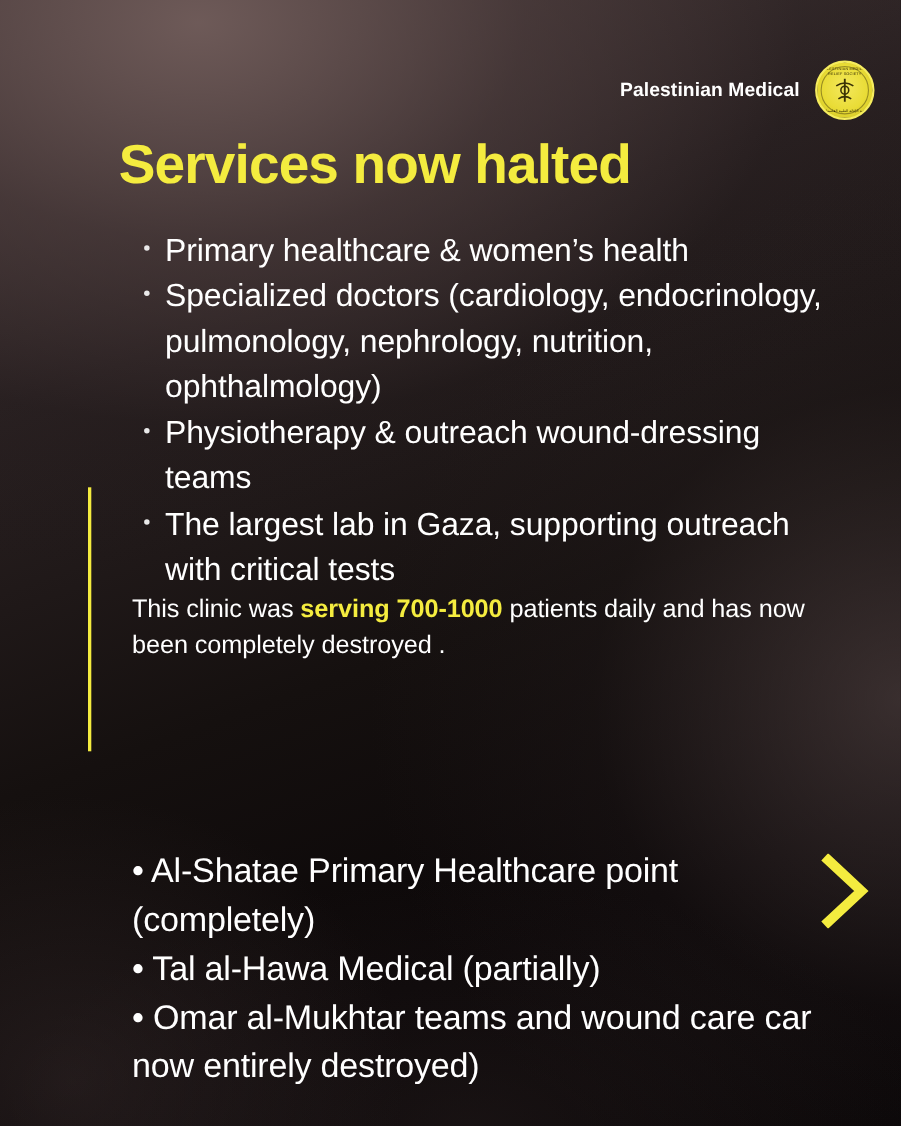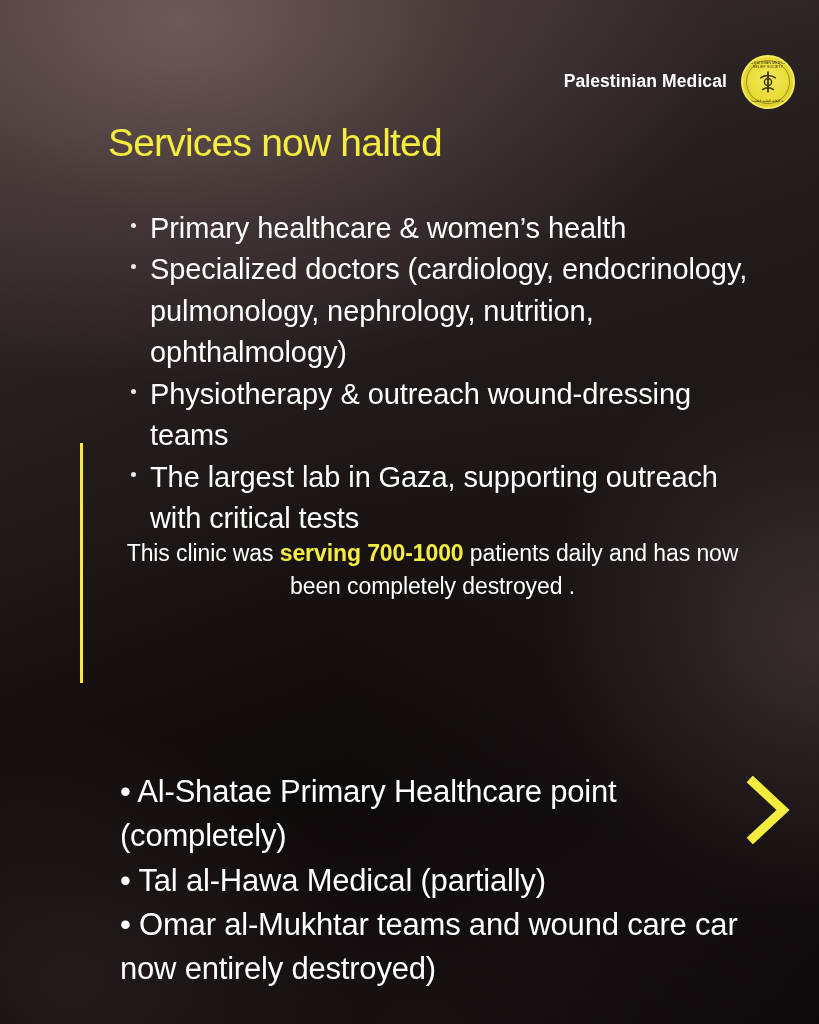--- a/index.html
+++ b/index.html
@@ -92,22 +92,22 @@
   }
   .logo .micro.top { top: 4px; }
   .logo .micro.bottom { bottom: 4px; }
 
   
   .title {
     position: absolute;
     top: 123px;
     left: 108px;
     color: #f4ec3f;
-    font-size: 39px;
-    font-weight: normal;
+    font-size: 50px;
+    font-weight: bold;
     letter-spacing: -0.8px;
     line-height: 1.05;
     z-index: 4;
   }
 
   
   .vrule {
     position: absolute;
     left: 80px;
     top: 443px;
@@ -149,21 +149,20 @@
   .para1 {
     position: absolute;
     top: 537px;
     left: 120px;
     width: 625px;
     color: #ffffff;
     font-size: 23px;
     line-height: 1.45;
     z-index: 4;
     letter-spacing: -0.1px;
-    text-align: center;
   }
   .hl { color: #f4ec3f; font-weight: bold; }
 
   
   .para2 {
     position: absolute;
     top: 671px;
     left: 120px;
     width: 610px;
     color: #ffffff;

